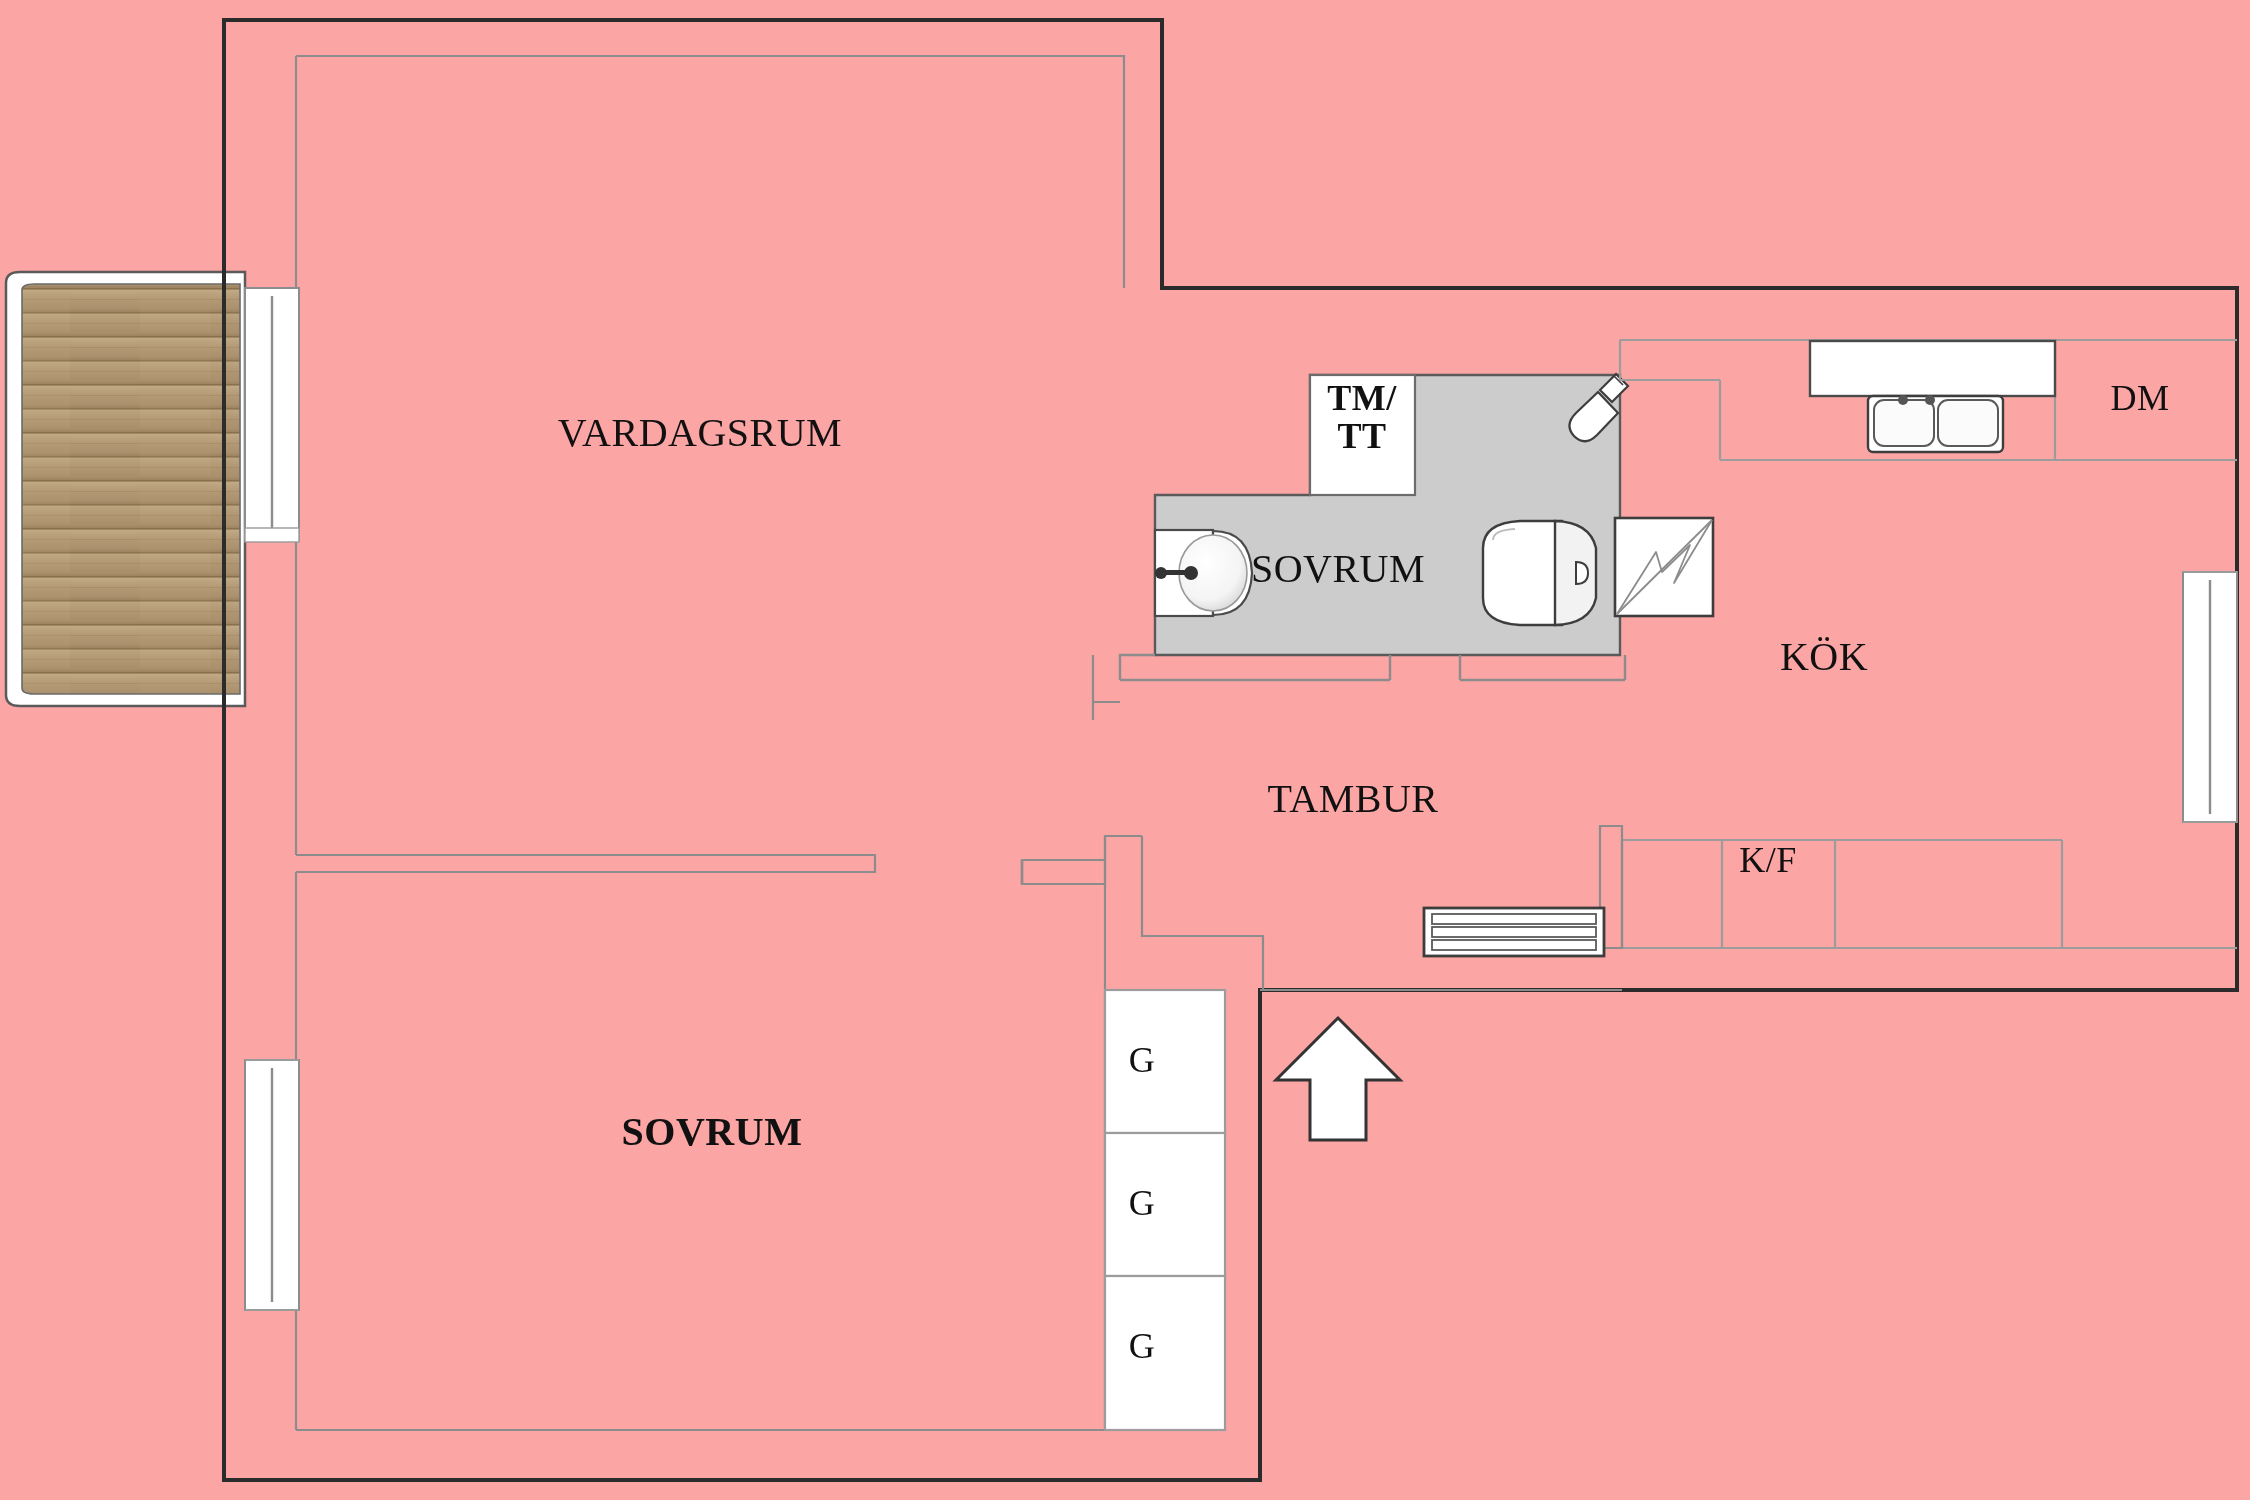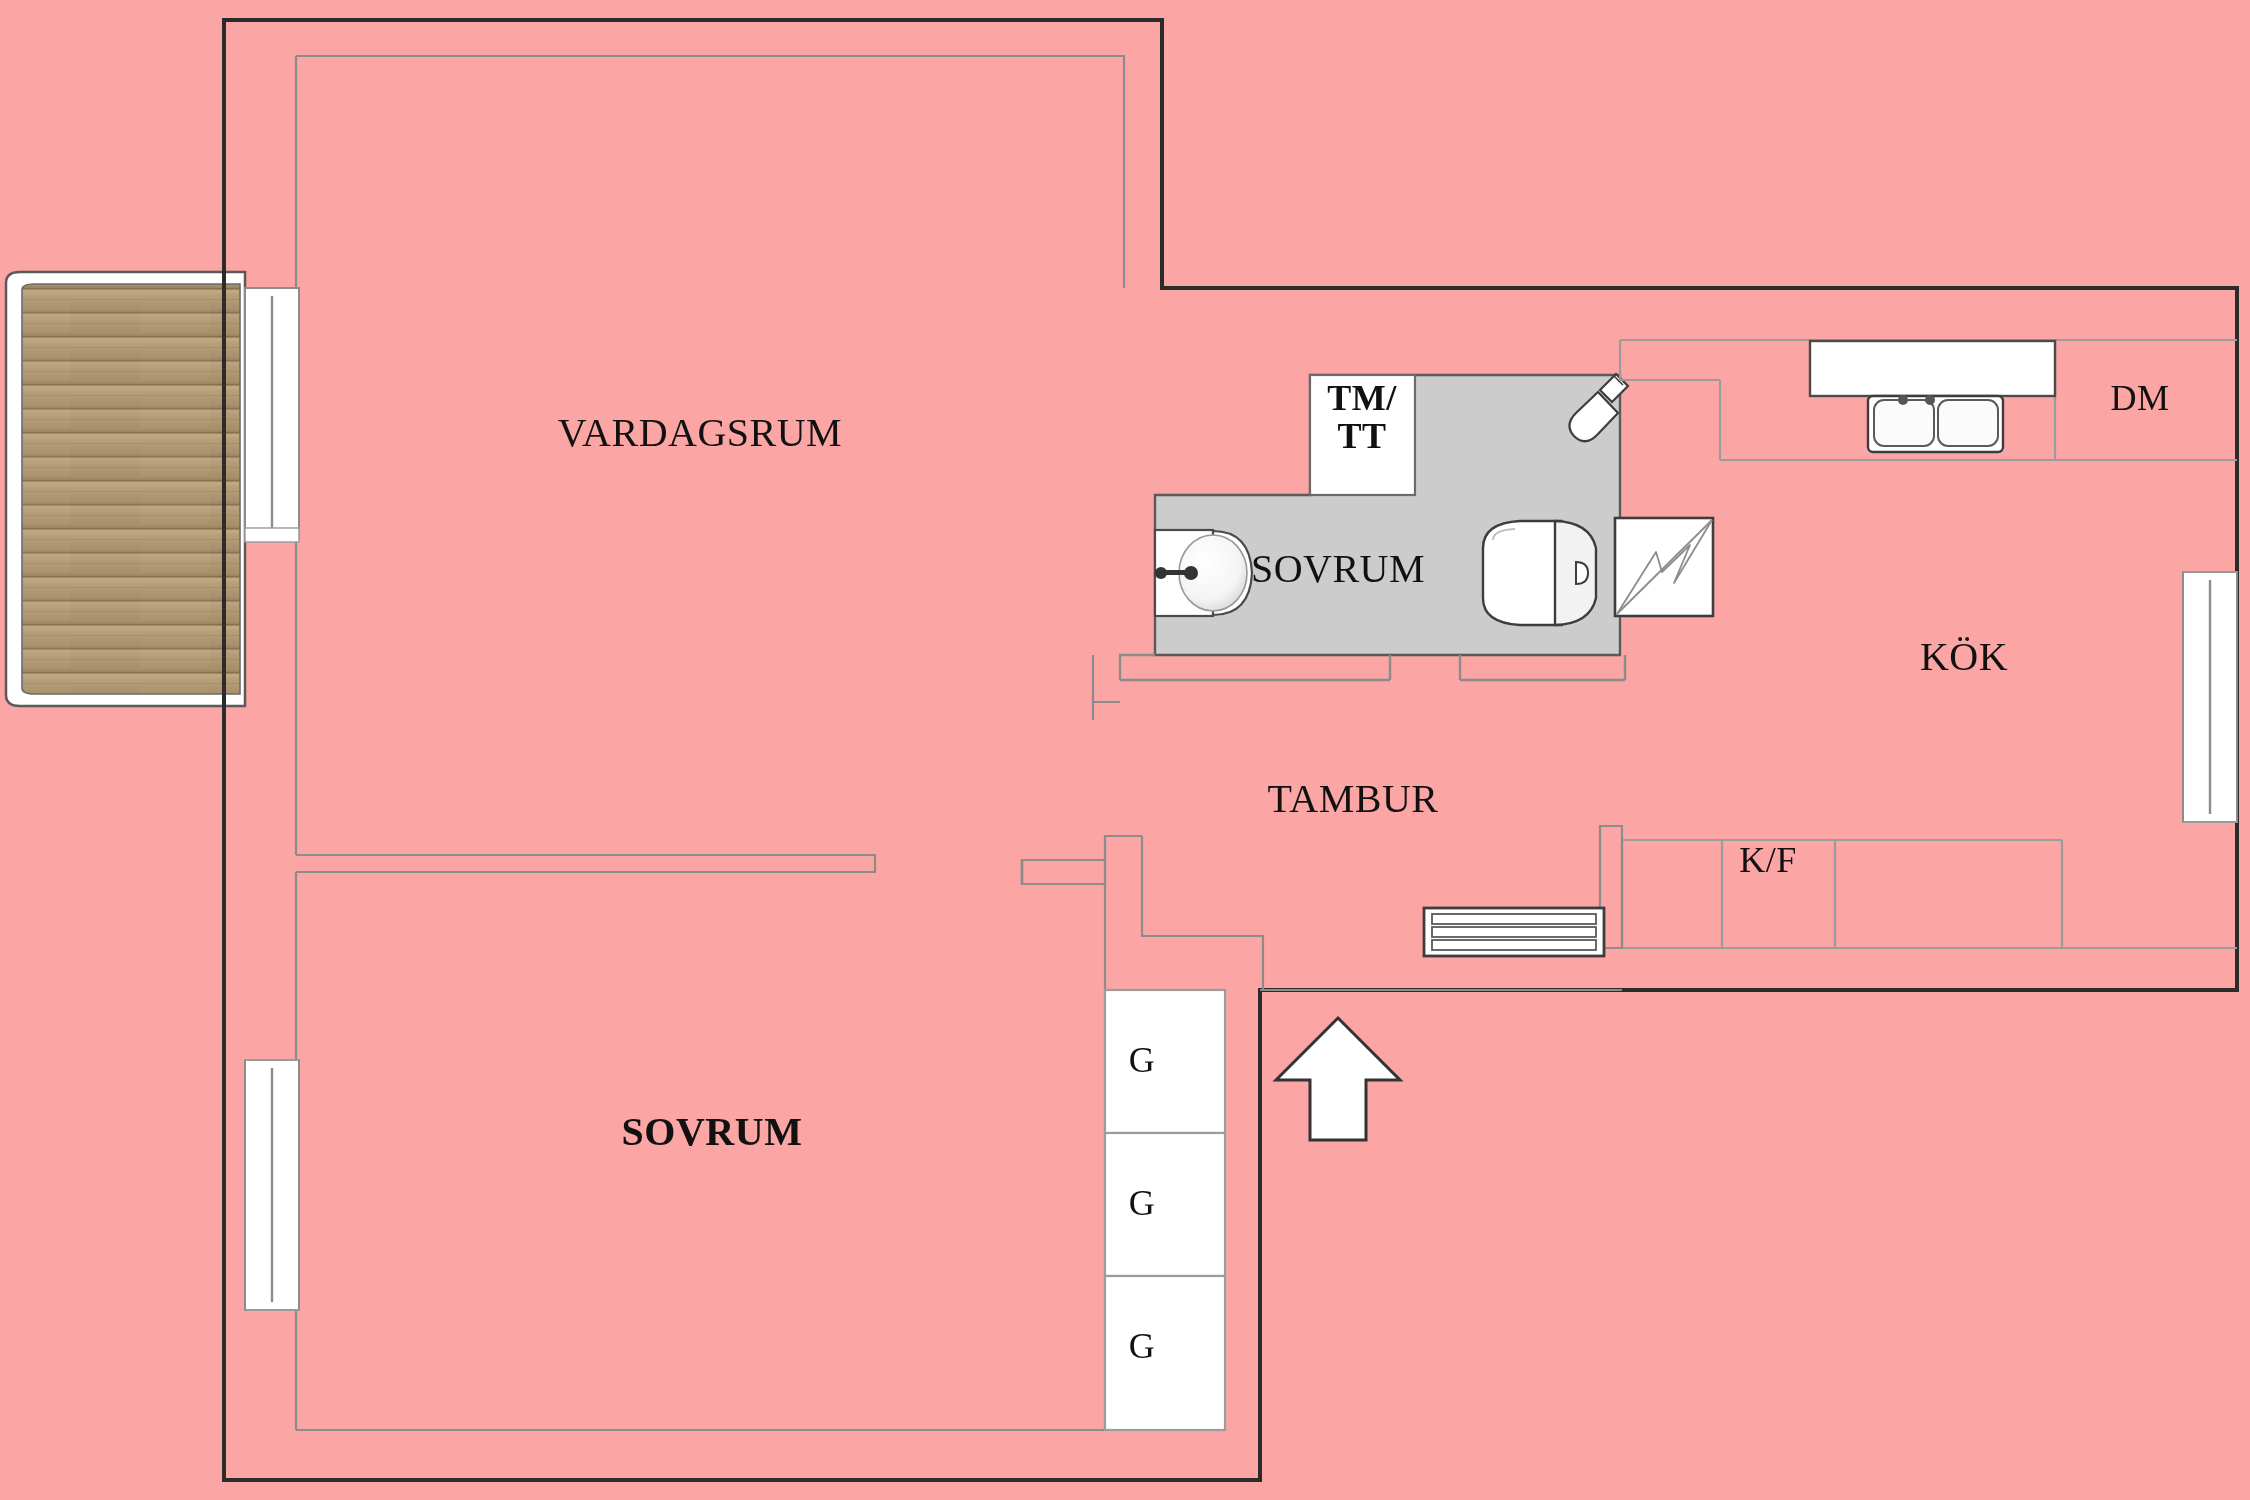--- a/index.html
+++ b/index.html
@@ -263,21 +263,21 @@
     </g>
 
   </svg>
 
   <div class="room-label label-lg" style="left:700px; top:432px;">VARDAGSRUM</div>
 
   <div class="room-label label-lg" style="left:712px; top:1131px;font-weight:bold;">SOVRUM</div>
 
   <div class="room-label label-lg" style="left:1338px; top:568px;">SOVRUM</div>
 
-  <div class="room-label label-lg" style="left:1964px; top:656px;">KÖK</div>
+  <div class="room-label label-lg" style="left:1824px; top:656px;">KÖK</div>
 
   <div class="room-label label-lg" style="left:1353px; top:798px;">TAMBUR</div>
 
   <div class="room-label label-two-line label-md" style="left:1362px; top:418px;font-weight:bold;">
     <div>TM/</div>
     <div>TT</div>
   </div>
 
   <div class="room-label label-md" style="left:2096px; top:398px;margin-left:44px;">DM</div>
 

